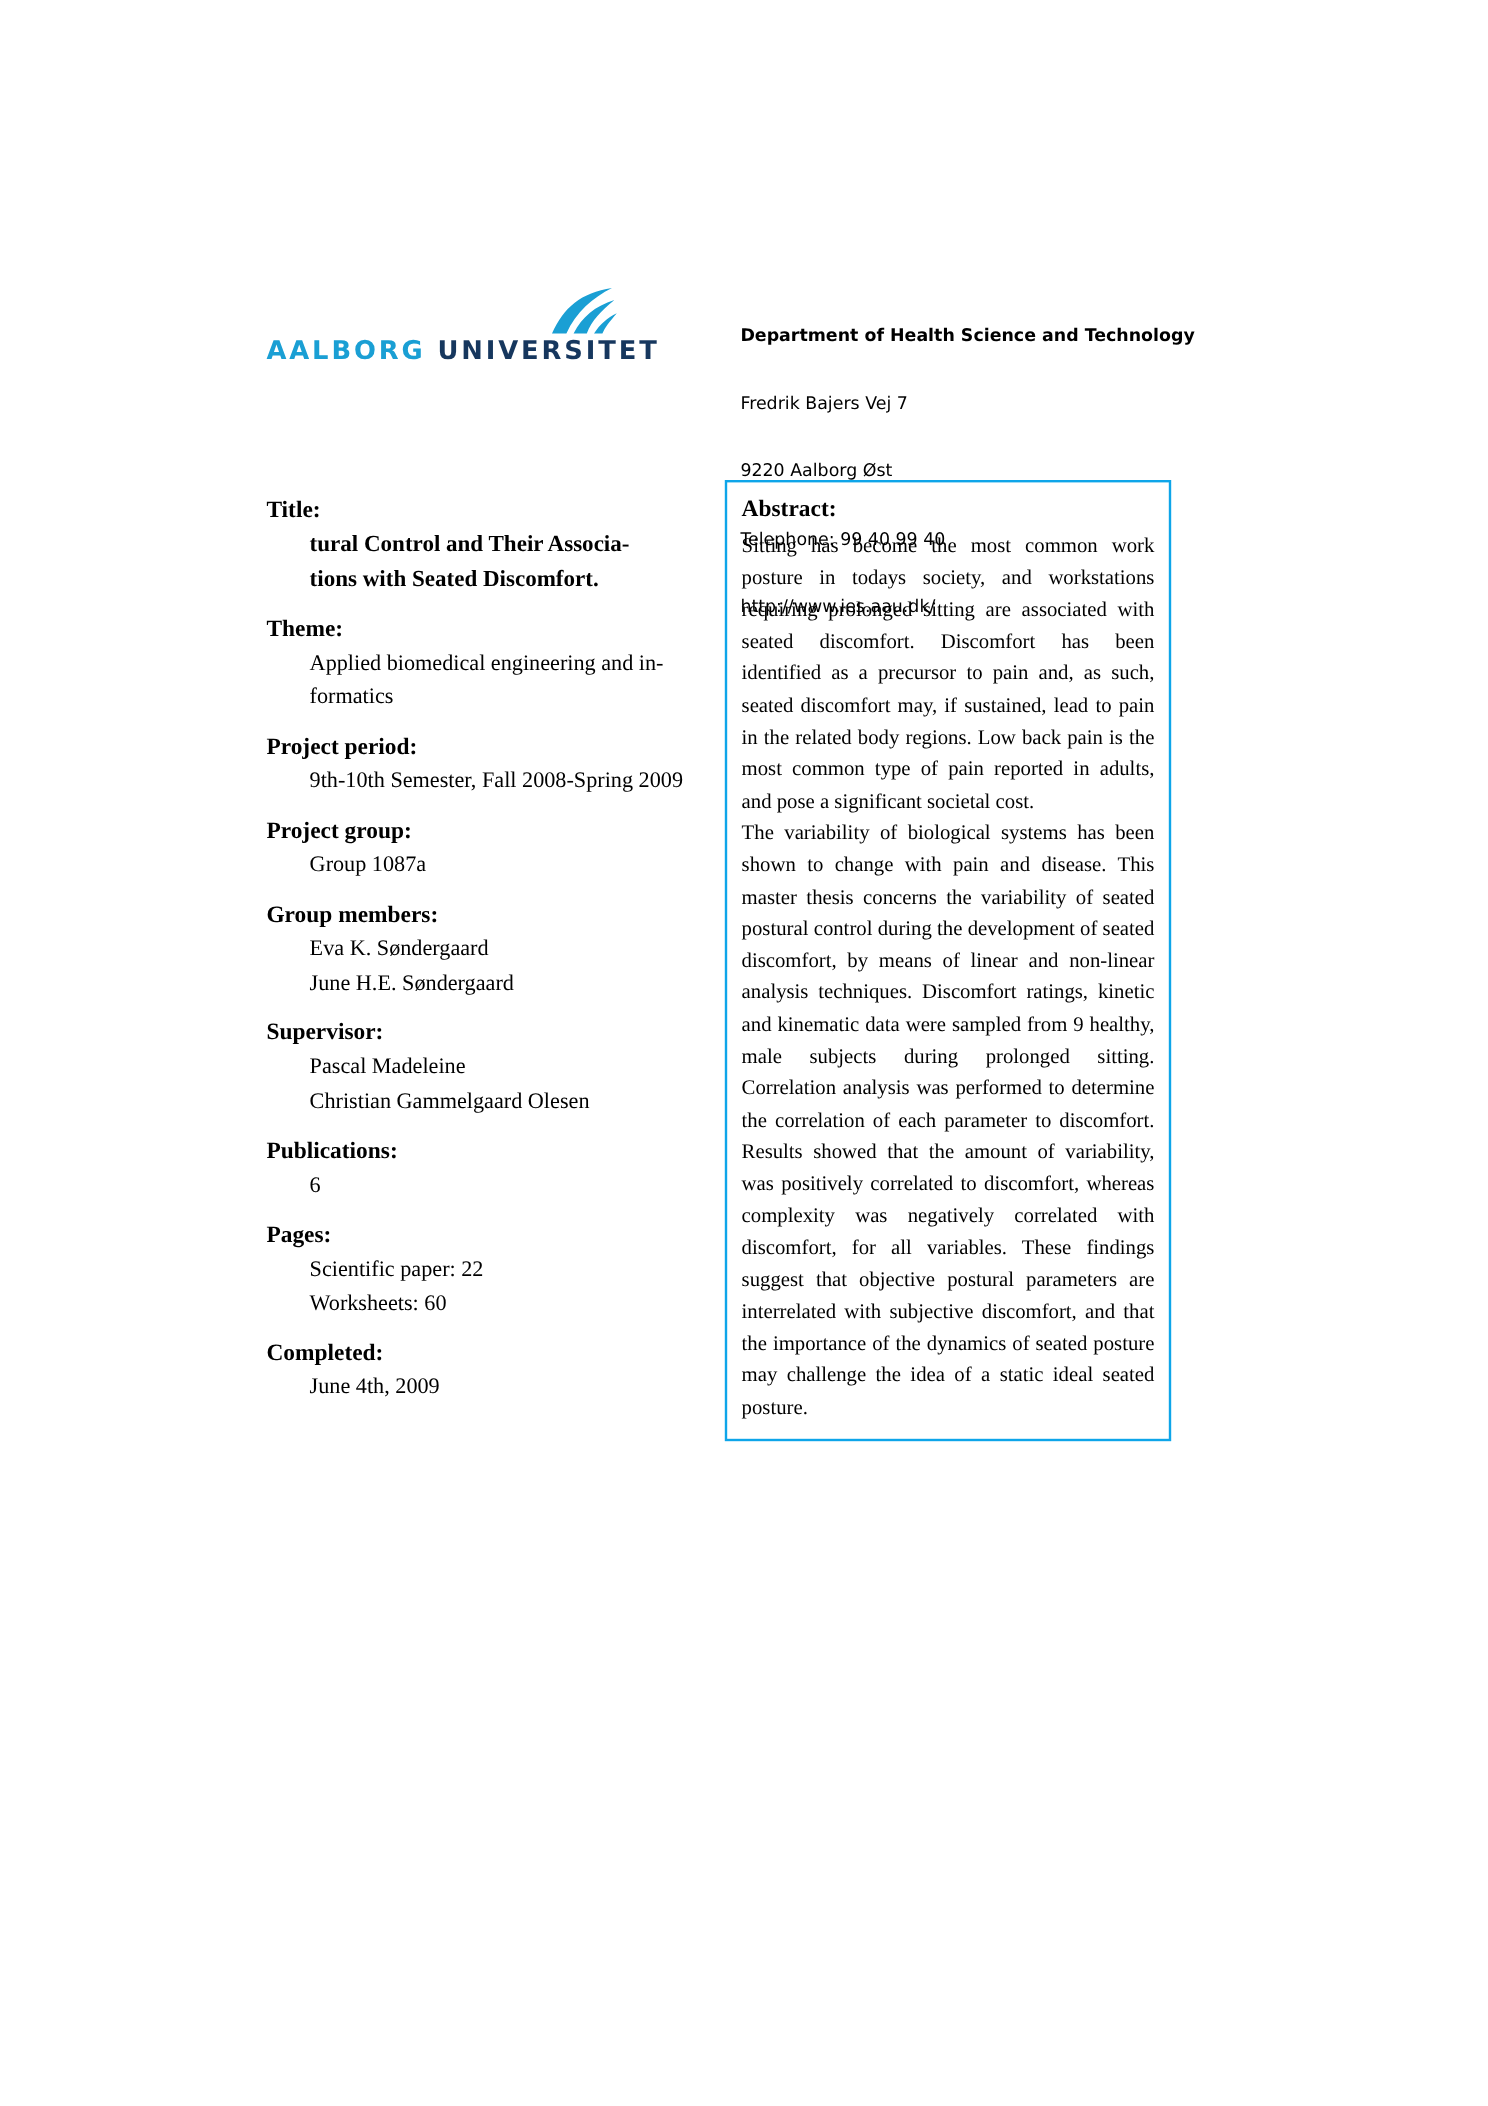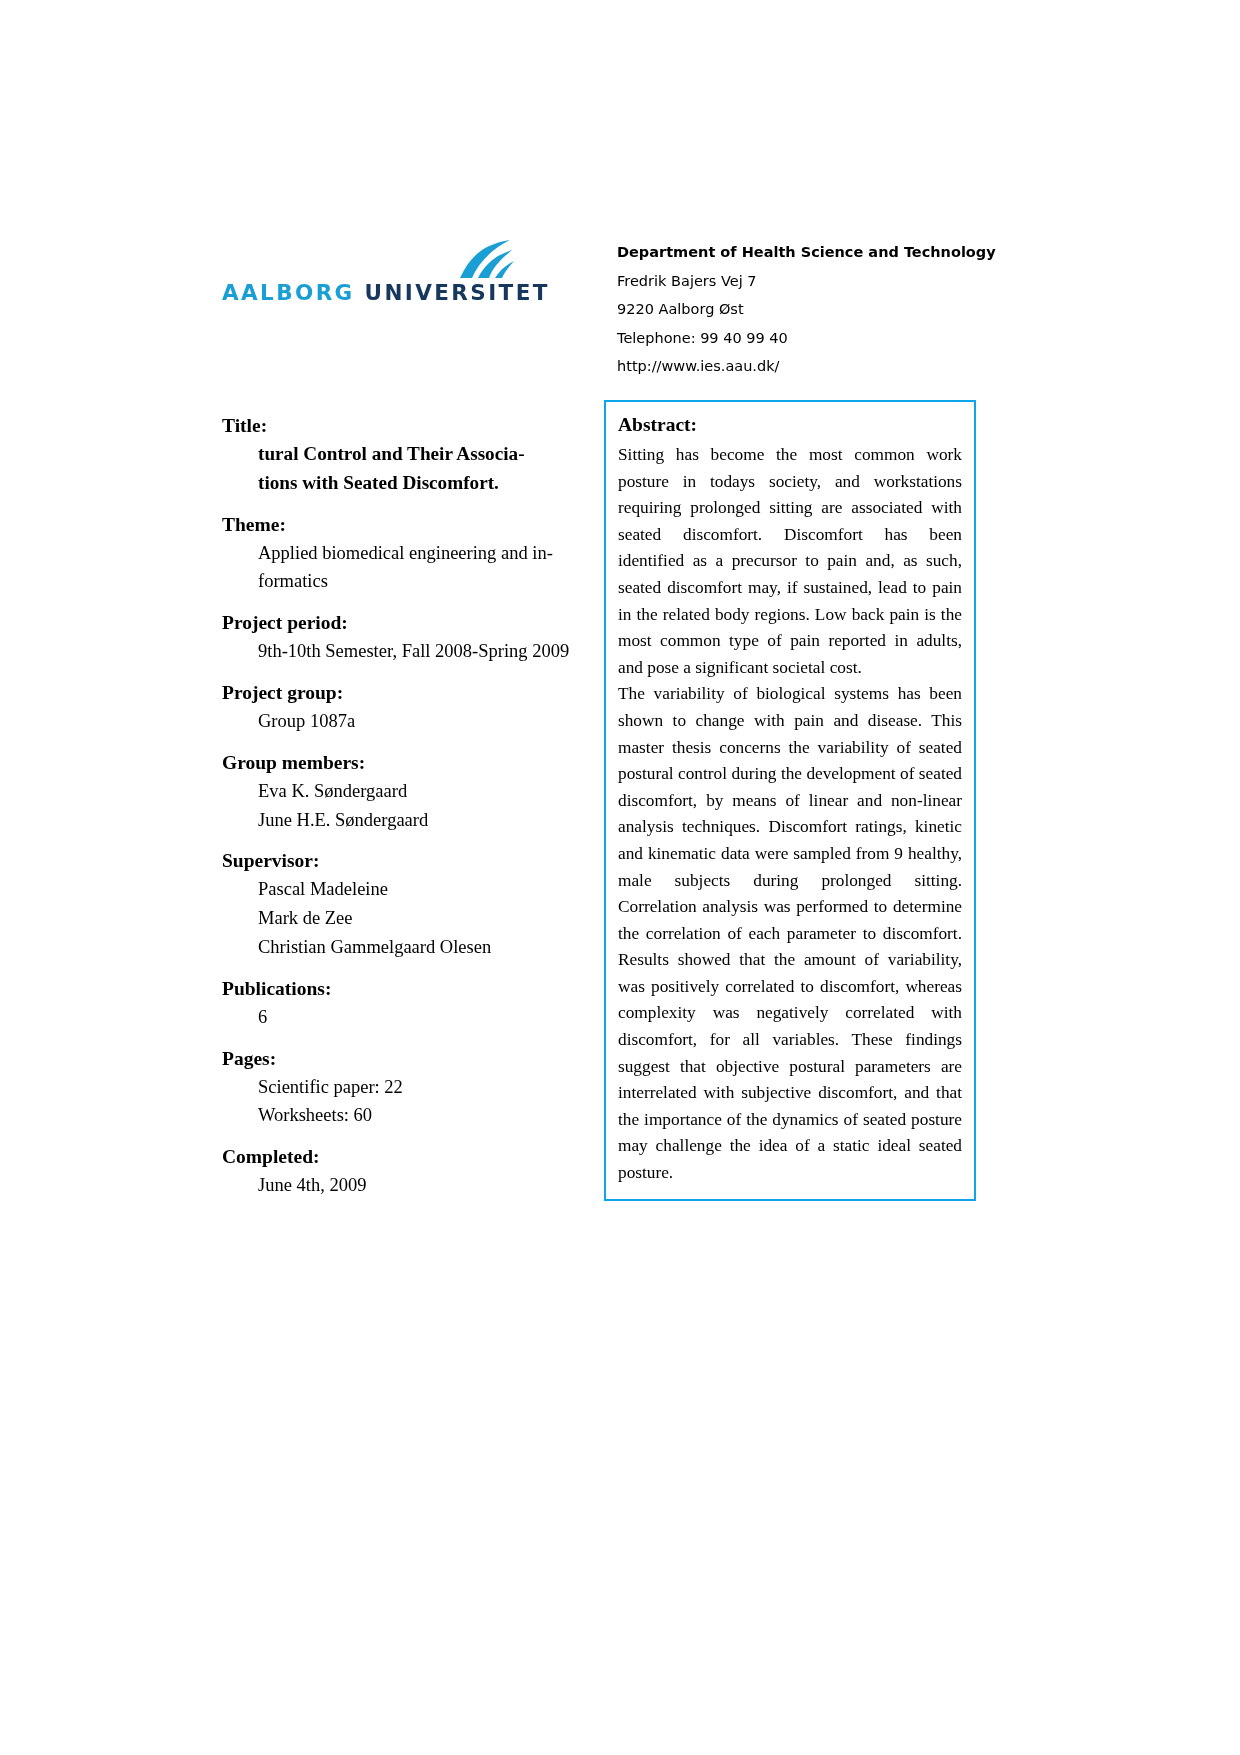--- a/index.html
+++ b/index.html
@@ -58,21 +58,21 @@
     width: 420px;
     font-family: "DejaVu Sans", sans-serif;
     font-size: 14.5px;
     line-height: 28.6px;
     color: #000;
   }
   .dept-block .dept-title {
     font-weight: bold;
     font-size: 14.5px;
   }
-  .dept-block div { white-space: nowrap; }
+  .dept-block div { white-space: nowrap; margin-top: 28px; }
 
   
   .left-col {
     position: absolute;
     left: 222px;
     top: 400px;
     width: 368px;
   }
   .field-label {
     font-weight: bold;
@@ -172,21 +172,20 @@
 
     <div class="field-label">Group members:</div>
     <div class="field-value">
       <span class="line">Eva K. Søndergaard</span>
       <span class="line">June H.E. Søndergaard</span>
     </div>
 
     <div class="field-label">Supervisor:</div>
     <div class="field-value">
       <span class="line">Pascal Madeleine</span>
-      <span class="line">Mark de Zee</span>
       <span class="line">Christian Gammelgaard Olesen</span>
     </div>
 
     <div class="field-label">Publications:</div>
     <div class="field-value">
       <span class="line">6</span>
     </div>
 
     <div class="field-label">Pages:</div>
     <div class="field-value">

